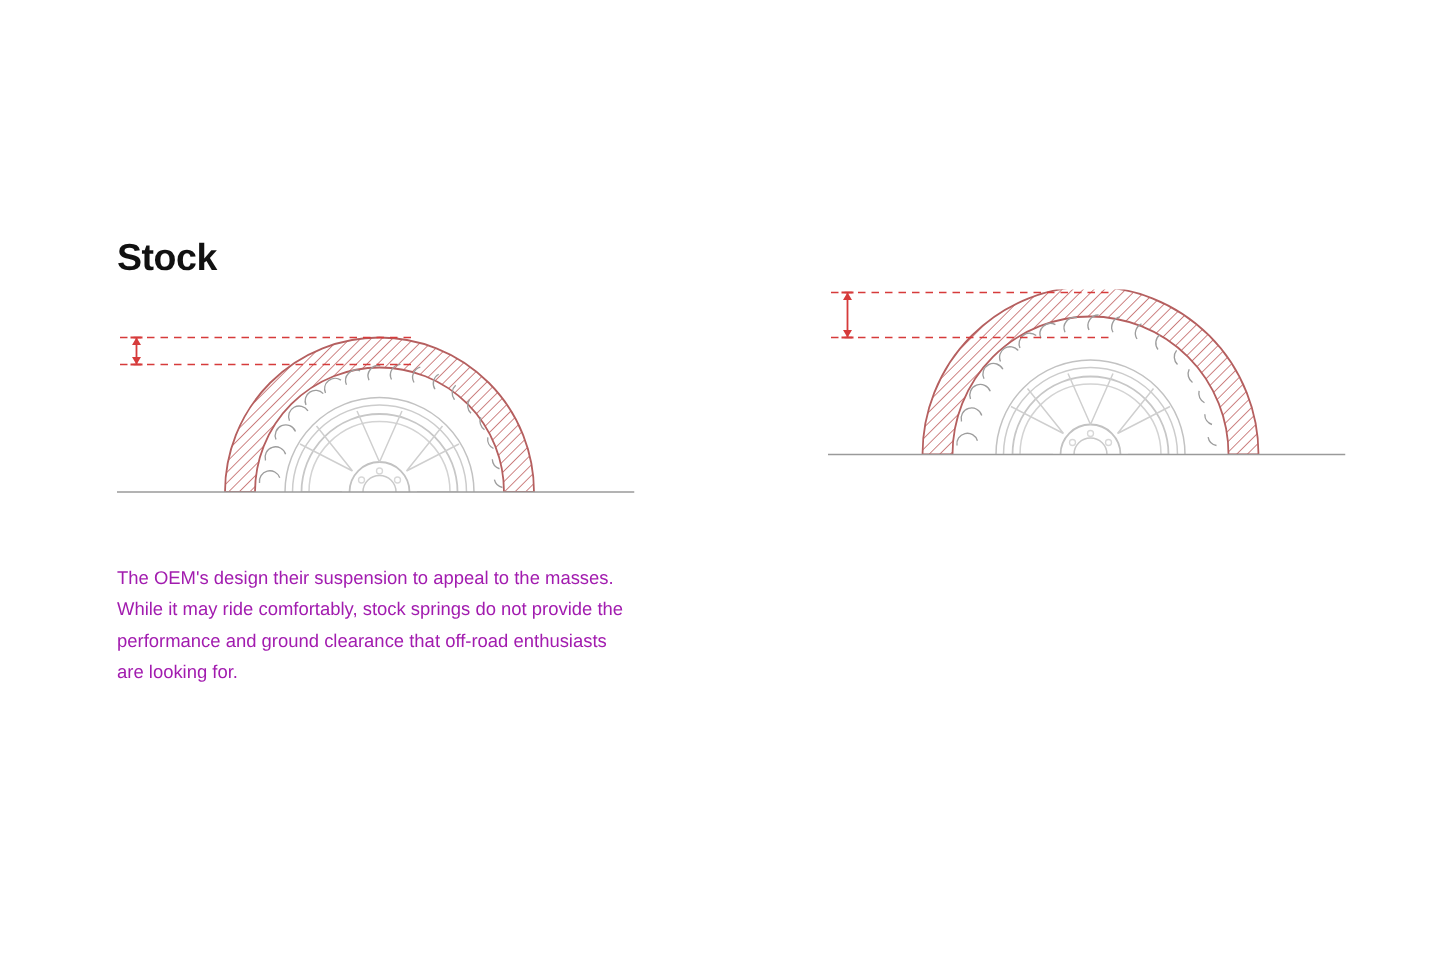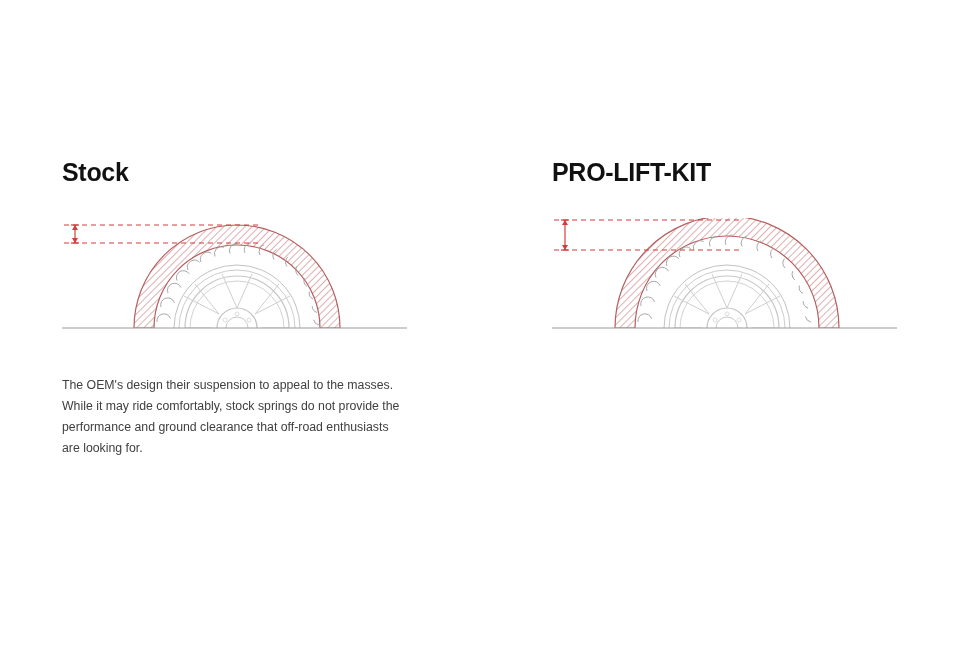--- a/index.html
+++ b/index.html
@@ -18,21 +18,21 @@
   .page {
     position: relative;
     width: 970px;
     height: 647px;
   }
   .panel {
     position: absolute;
     top: 160px;
     width: 380px;
   }
-  .panel-left  { left: 62px; }
+  .panel-left  { left: 78px; }
   .panel-right { left: 552px; }
 
   .panel-title {
     font-size: 25px;
     font-weight: bold;
     letter-spacing: -0.3px;
     line-height: 1;
     margin: 0 0 0 0;
     color: #111111;
   }
@@ -44,21 +44,21 @@
     margin-top: 33px;
   }
   .figure svg {
     display: block;
   }
 
   .panel-body {
     margin-top: 22px;
     font-size: 12.3px;
     line-height: 1.72;
-    color: #404040;
+    color: #a21caf;
     width: 340px;
   }
   .panel-right .panel-body { width: 345px; }
 </style>
 </head>
 <body>
 
 <div class="page">
 
   <div class="panel panel-left">
@@ -135,21 +135,20 @@
           <line x1="9" y1="7" x2="17" y2="7" stroke="#d63b3b" stroke-width="1.2"></line>
           <line x1="9" y1="25" x2="17" y2="25" stroke="#d63b3b" stroke-width="1.2"></line>
         </g>
       </svg>
     </div>
 
     <p class="panel-body">The OEM's design their suspension to appeal to the masses. While it may ride comfortably, stock springs do not provide the performance and ground clearance that off-road enthusiasts are looking for.</p>
   </div>
 
   <div class="panel panel-right">
-    <h2 class="panel-title">PRO-LIFT-KIT</h2>
 
     <div class="figure">
       <svg width="345" height="135" viewBox="0 0 345 135" xmlns="http://www.w3.org/2000/svg">
         <defs>
           <pattern id="hatchR" width="5" height="5" patternTransform="rotate(45)" patternUnits="userSpaceOnUse">
             <line x1="0" y1="0" x2="0" y2="5" stroke="#c46b6b" stroke-width="1.1"></line>
           </pattern>
           <clipPath id="clipGroundR">
             <rect x="0" y="0" width="345" height="110"></rect>
           </clipPath>

